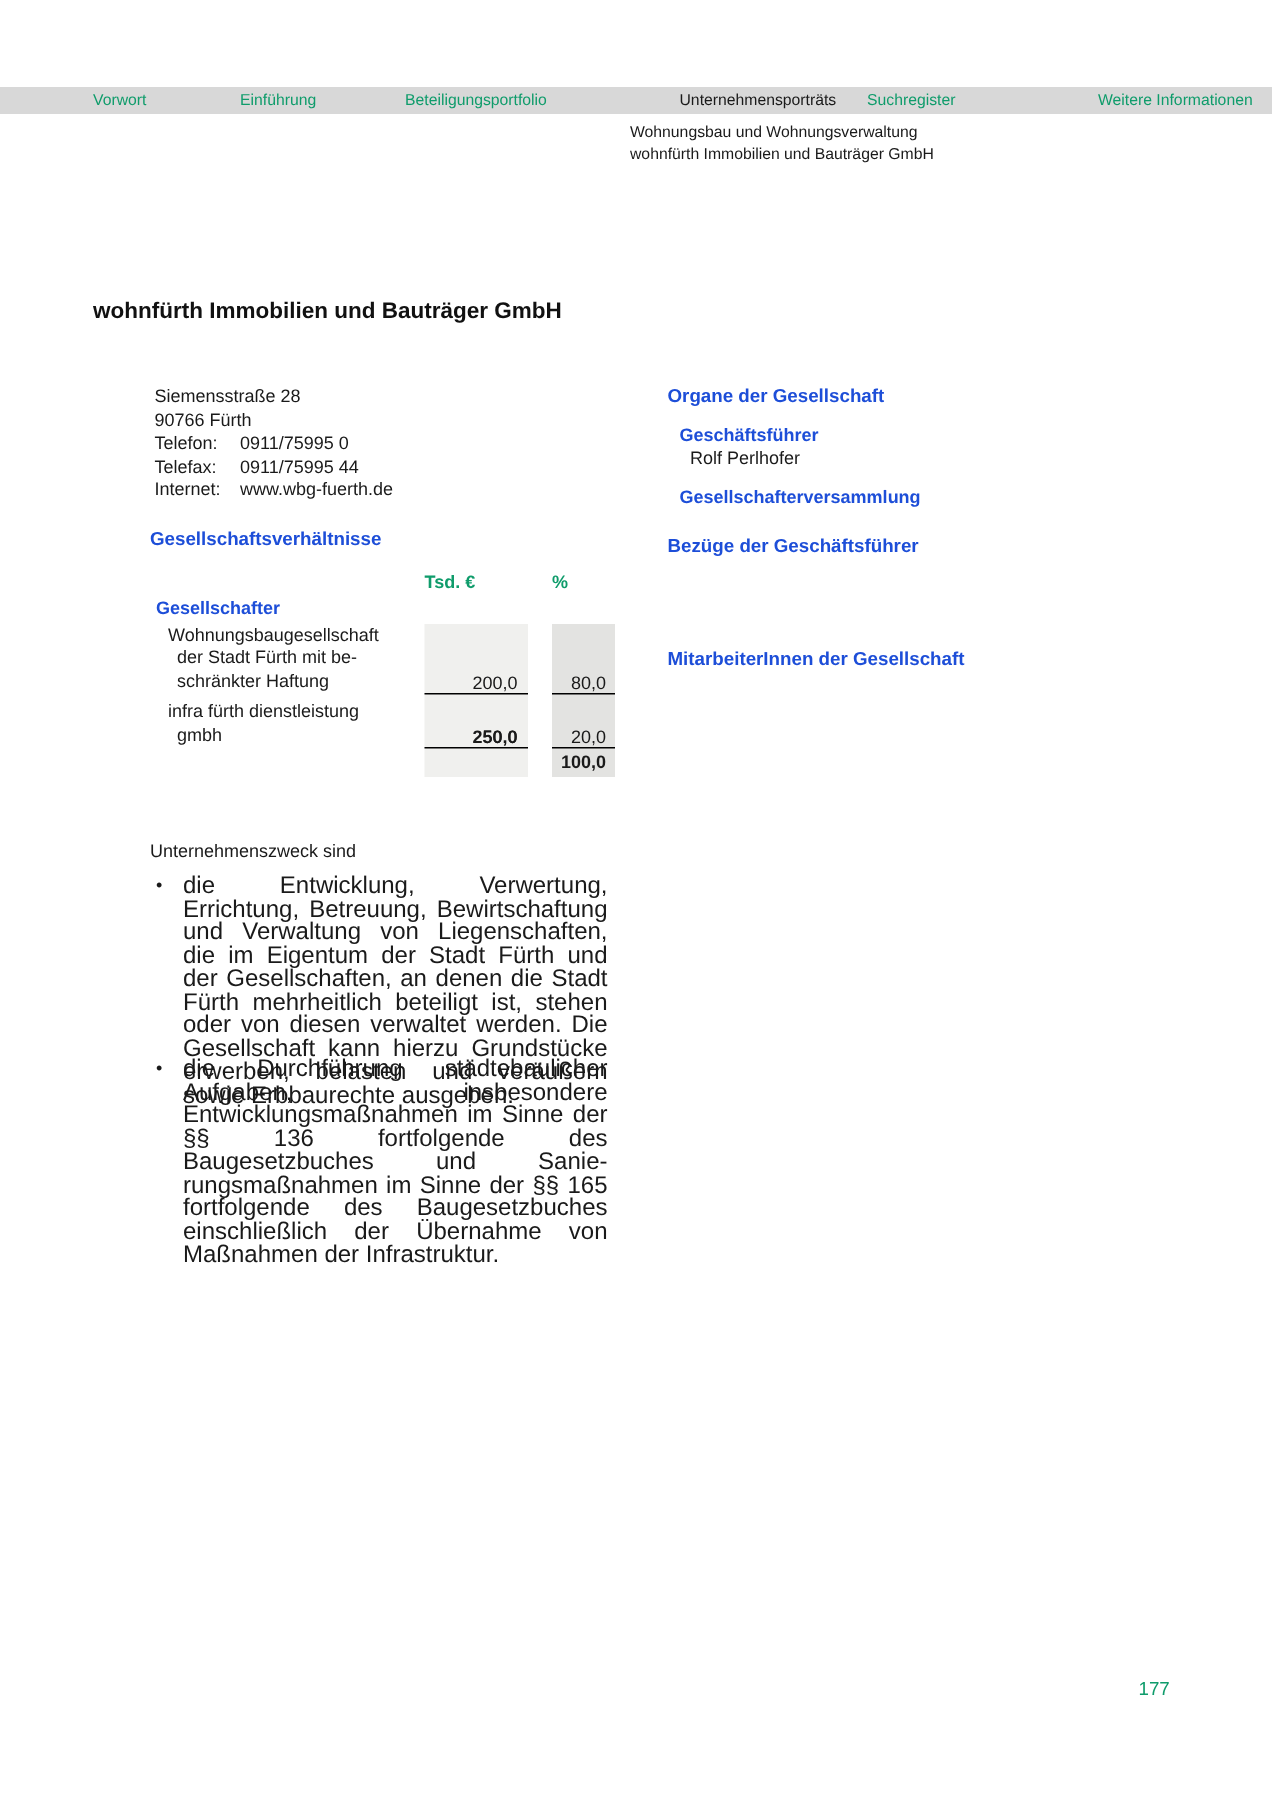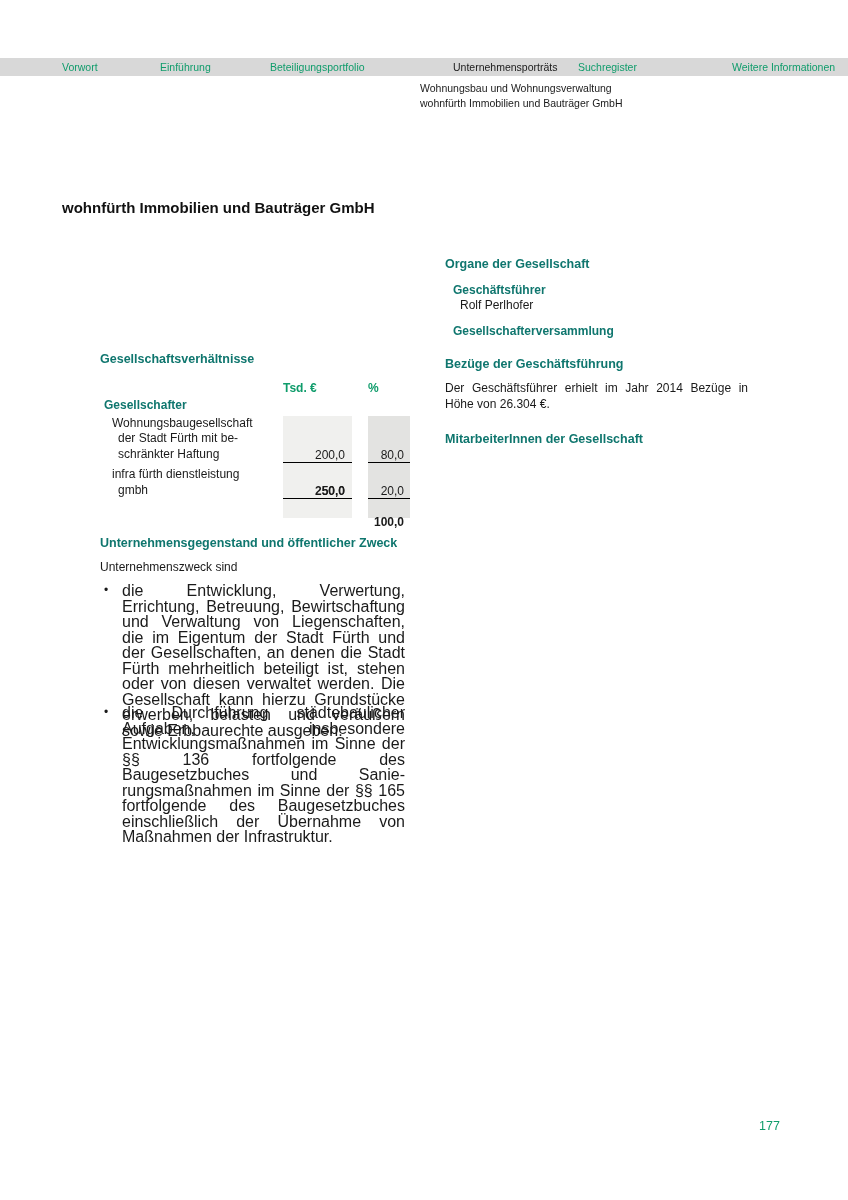--- a/index.html
+++ b/index.html
@@ -10,21 +10,21 @@
   .nav-item{position:absolute;top:0;line-height:18px;font-size:10.5px;color:#0f9c6b;
             text-decoration:none;cursor:pointer;text-align:right;}
   .nav-item.active{color:#1a1a1a;margin-left:34px;}
   .crumb{position:absolute;font-size:10.5px;color:#1a1a1a;line-height:14px;}
   
   .page-title{position:absolute;left:62px;top:199px;font-size:15px;font-weight:bold;color:#111;margin:0;}
   
   .addr{position:absolute;left:103px;top:257px;font-size:12px;line-height:15.5px;}
   .addr .lbl{display:inline-block;width:57px;}
   
-  .gh{position:absolute;font-size:12.5px;font-weight:bold;color:#0f766e;line-height:15px;}
+  .gh{position:absolute;font-size:12.5px;font-weight:bold;color:#1d4ed8;line-height:15px;}
   .body-text{font-size:12px;line-height:15.5px;color:#1a1a1a;}
   
   .colbg{position:absolute;top:416px;height:102px;}
   .colbg.c1{left:283px;width:69px;background:#f0f0ee;}
   .colbg.c2{left:368px;width:42px;background:#e3e3e1;}
   .thead{position:absolute;top:381px;font-size:12px;font-weight:bold;color:#0f9c6b;text-align:left;}
   .thead.c1{left:283px;width:62px;}
   .thead.c2{left:368px;width:36px;}
   .tlabel{position:absolute;font-size:12px;line-height:15px;white-space:nowrap;}
   .tval{position:absolute;height:14px;font-size:12px;text-align:right;line-height:14px;}
@@ -54,20 +54,33 @@
     <a class="nav-item active" style="left:419px">Unternehmensporträts</a>
     <a class="nav-item" style="left:578px">Suchregister</a>
     <a class="nav-item" style="left:732px">Weitere Informationen</a>
   </div>
 
   <div class="crumb" style="left:420px;top:81px">Wohnungsbau und Wohnungsverwaltung</div>
   <div class="crumb" style="left:420px;top:96px">wohnfürth Immobilien und Bauträger GmbH</div>
 
   <h1 class="page-title">wohnfürth Immobilien und Bauträger GmbH</h1>
 
+  <div class="addr">
+    <div>Siemensstraße 28</div>
+    <div>90766 Fürth</div>
+    <div>
+      <span class="lbl">Telefon:</span><span>0911/75995 0</span>
+    </div>
+    <div>
+      <span class="lbl">Telefax:</span><span>0911/75995 44</span>
+    </div>
+    <div>
+      <span class="lbl">Internet:</span><span>www.wbg-fuerth.de</span>
+    </div>
+  </div>
 
   <div class="gh" style="left:100px;top:352px">Gesellschaftsverhältnisse</div>
 
   <div class="colbg c1"></div>
   <div class="colbg c2"></div>
 
   <div class="thead c1">Tsd. €</div>
   <div class="thead c2">%</div>
 
   <div class="gh" style="left:104px;top:398px;font-size:12px">Gesellschafter</div>
@@ -77,39 +90,37 @@
   <div class="tlabel" style="left:118px;top:447px">schränkter Haftung</div>
   <div class="tval c1 rule" style="top:448px">200,0</div>
   <div class="tval c2 rule" style="top:448px">80,0</div>
 
   <div class="tlabel" style="left:112px;top:467px">infra fürth dienstleistung</div>
   <div class="tlabel" style="left:118px;top:483px">gmbh</div>
   <div class="tval c1 rule" style="top:484px">50,0</div>
   <div class="tval c2 rule" style="top:484px">20,0</div>
 
   <div class="tval c1 total" style="top:484px">250,0</div>
-  <div class="tval c2 total" style="top:515px">100,0</div>
+  <div class="tval c2 total" style="top:501px">100,0</div>
 
-  <div class="gh" style="left:100px;top:536px">Unternehmensgegenstand und öffentlicher Zweck</div>
   <div class="plain" style="left:100px;top:560px">Unternehmenszweck sind</div>
 
   <div class="bullet" style="top:583px">
     <span class="dot">•</span>
     <span class="btxt">die Entwicklung, Verwertung, Errichtung, Betreuung, Bewirtschaftung und Verwaltung von Liegenschaften, die im Eigentum der Stadt Fürth und der Gesellschaf­ten, an denen die Stadt Fürth mehrheitlich beteiligt ist, stehen oder von diesen verwaltet werden. Die Gesell­schaft kann hierzu Grundstücke erwerben, belasten und veräußern sowie Erbbaurechte ausgeben.</span>
   </div>
   <div class="bullet" style="top:705px">
     <span class="dot">•</span>
     <span class="btxt">die Durchführung städtebaulicher Aufgaben, insbe­sondere Entwicklungsmaßnahmen im Sinne der §§ 136 fortfolgende des Baugesetzbuches und Sanie­rungsmaßnahmen im Sinne der §§ 165 fortfolgende des Baugesetzbuches einschließlich der Übernahme von Maßnahmen der Infrastruktur.</span>
   </div>
 
   <div class="gh" style="left:445px;top:257px">Organe der Gesellschaft</div>
   <div class="gh" style="left:453px;top:283px;font-size:12px">Geschäftsführer</div>
   <div class="plain" style="left:460px;top:298px">Rolf Perlhofer</div>
   <div class="gh" style="left:453px;top:324px;font-size:12px">Gesellschafterversammlung</div>
 
-  <div class="gh" style="left:445px;top:357px">Bezüge der Geschäftsführung</div>
-  <div class="para body-text" style="left:445px;top:381px;width:303px">Der Geschäftsführer erhielt im Jahr 2014 Bezüge in Höhe von 26.304 €.</div>
+  <div class="gh" style="left:445px;top:357px">Bezüge der Geschäftsführer</div>
 
   <div class="gh" style="left:445px;top:432px">MitarbeiterInnen der Gesellschaft</div>
 
   <div class="pagenum">177</div>
 
 </div>
 
 </body></html>

